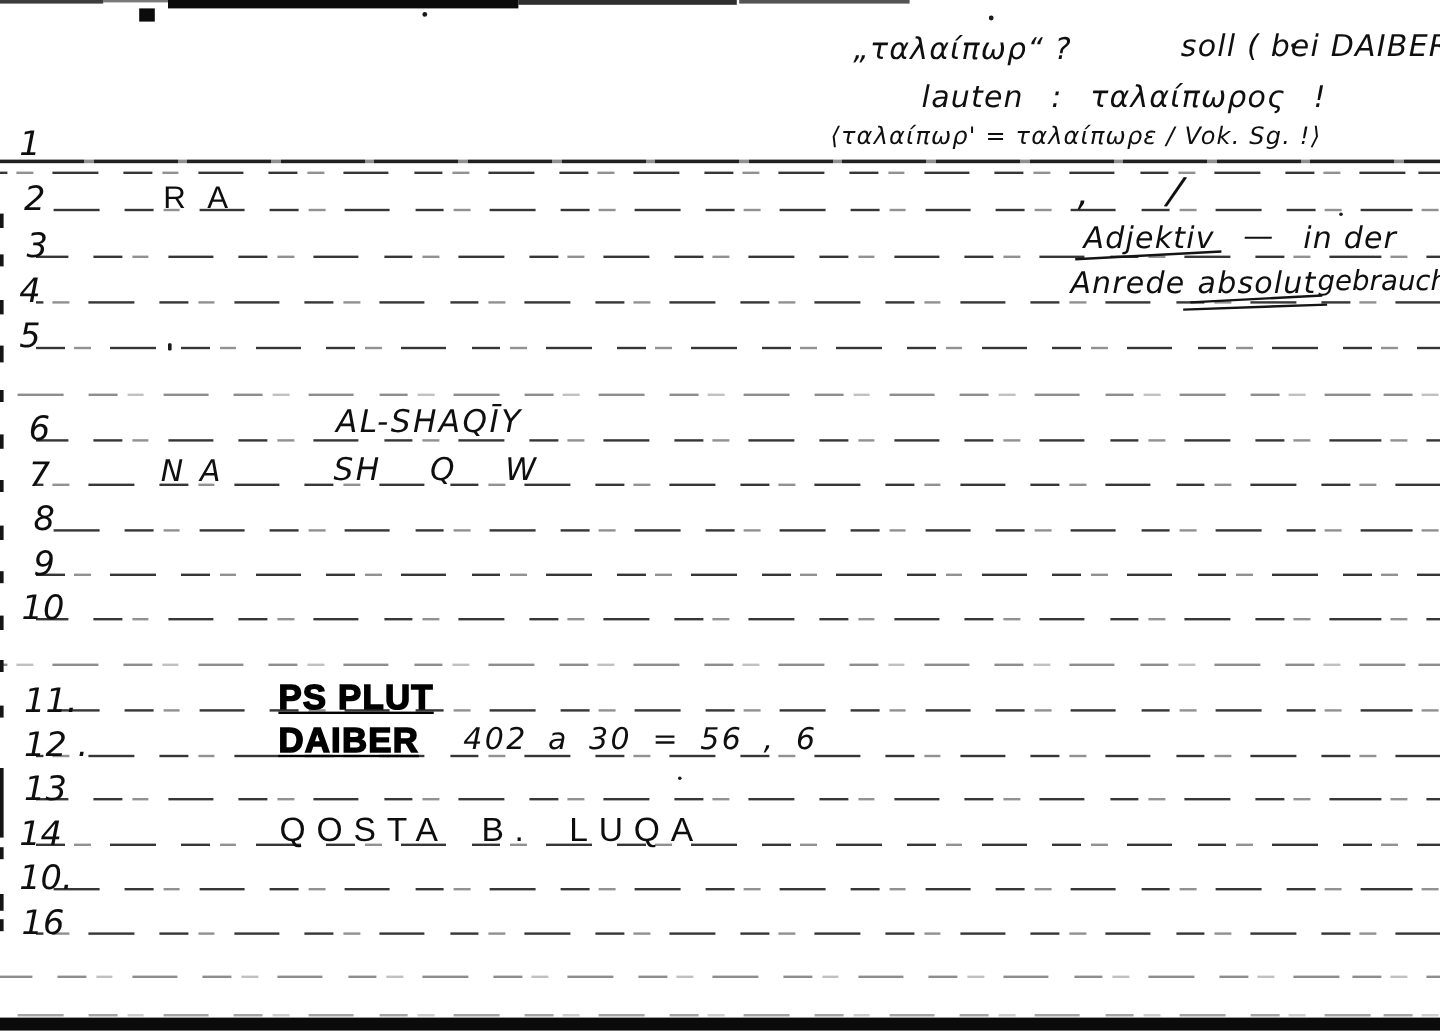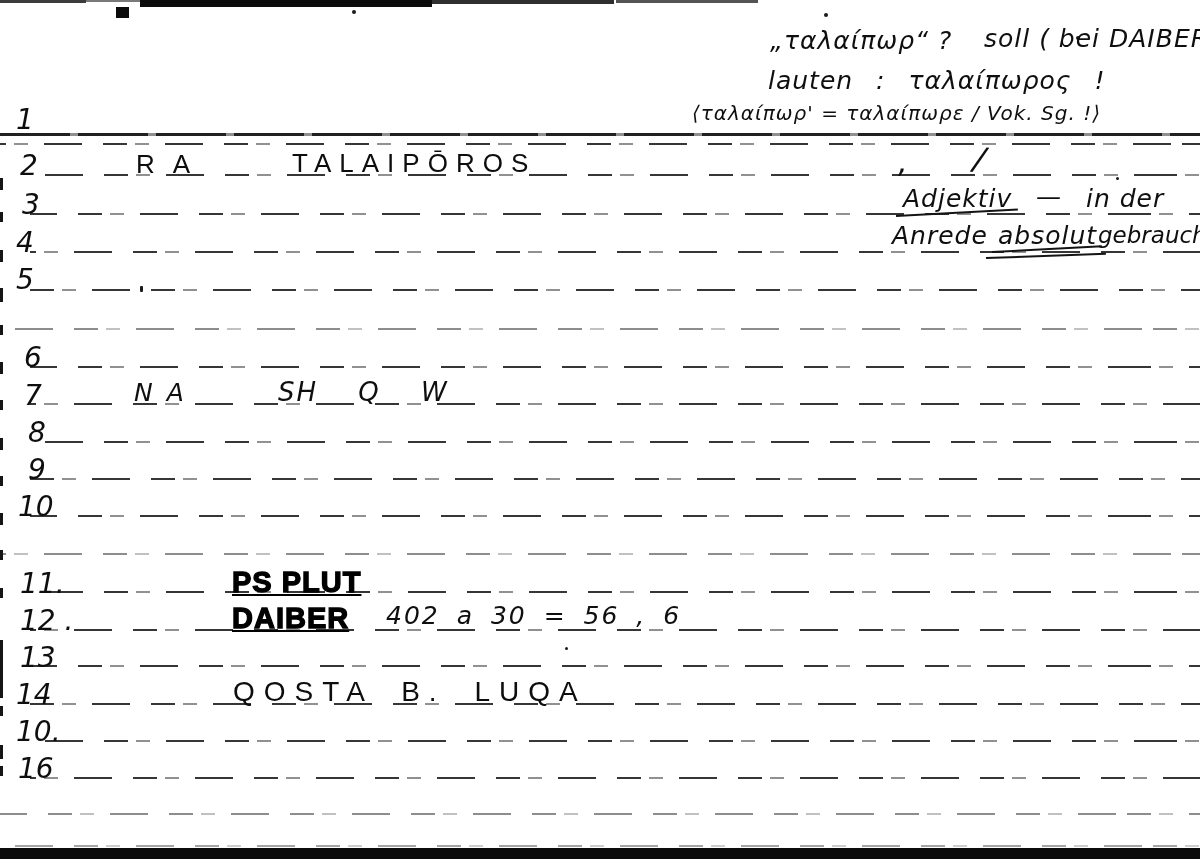--- a/index.html
+++ b/index.html
@@ -118,32 +118,32 @@
   <span class="num" style="left:28px;top:453px">9</span>
   <span class="num" style="left:18px;top:490px">10</span>
   <span class="num" style="left:20px;top:567px">11.</span>
   <span class="num" style="left:20px;top:604px">12 .</span>
   <span class="num" style="left:20px;top:641px">13</span>
   <span class="num" style="left:16px;top:678px">14</span>
   <span class="num" style="left:16px;top:715px">10.</span>
   <span class="num" style="left:18px;top:752px">16</span>
 
   <span class="typed wide" style="left:136px;top:149px">RA</span>
-  <span class="typed" style="left:292px;top:148px">TALAIPŌROS</span>
   <span class="typed caps14" style="left:233px;top:676px">QOSTA B. LUQA</span>
 
+  <span class="hw caps" style="left:280px;top:337px">AL-SHAQĪY</span>
   <span class="hw root" style="left:134px;top:378px">NA</span>
   <span class="hw caps spread" style="left:278px;top:377px">SH Q W</span>
   <span class="hw note" style="left:386px;top:601px">402 a 30  =  56 , 6</span>
 
   <span class="marker" style="left:232px;top:566px">PS PLUT</span>
   <span class="marker" style="left:232px;top:602px">DAIBER</span>
 
   <div>
-    <span class="hw anno" style="left:770px;top:26px">„ταλαίπωρ“ ?</span>
+    <span class="hw anno" style="left:711px;top:26px">„ταλαίπωρ“ ?</span>
     <span class="hw anno" style="left:984px;top:24px">soll ( bei DAIBER)</span>
     <span class="hw anno" style="left:768px;top:66px;word-spacing:14px">lauten :  ταλαίπωρος !</span>
     <span class="hw gloss" style="left:692px;top:101px">⟨ταλαίπωρ'  =  ταλαίπωρε / Vok. Sg. !⟩</span>
     <span class="hw anno" style="left:898px;top:144px;font-size:30px">,</span>
     <span class="hw anno" style="left:974px;top:140px;font-size:32px;transform:rotate(8deg)">/</span>
 
     <span class="hw anno" style="left:903px;top:184px">Adjektiv</span>
     <div class="uhand" style="left:896px;top:215px;width:122px;transform:rotate(-3deg)"></div>
     <span class="hw anno" style="left:1036px;top:182px">—</span>
     <span class="hw anno" style="left:1086px;top:184px">in der</span>

